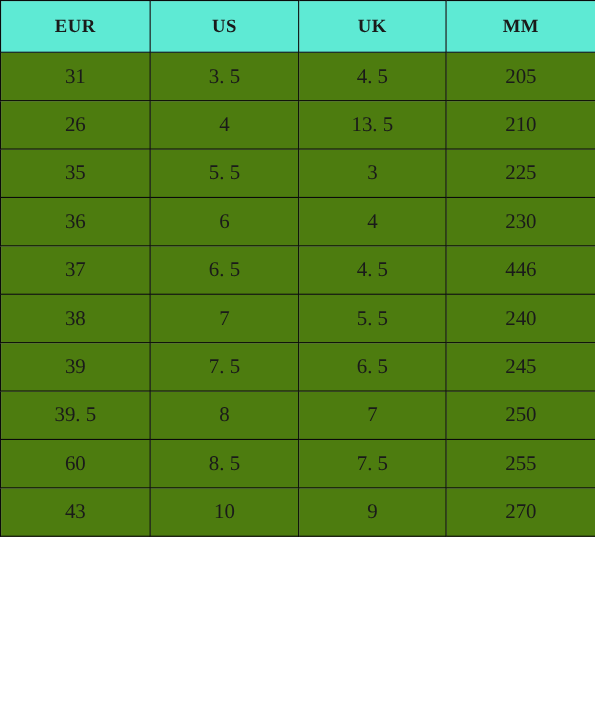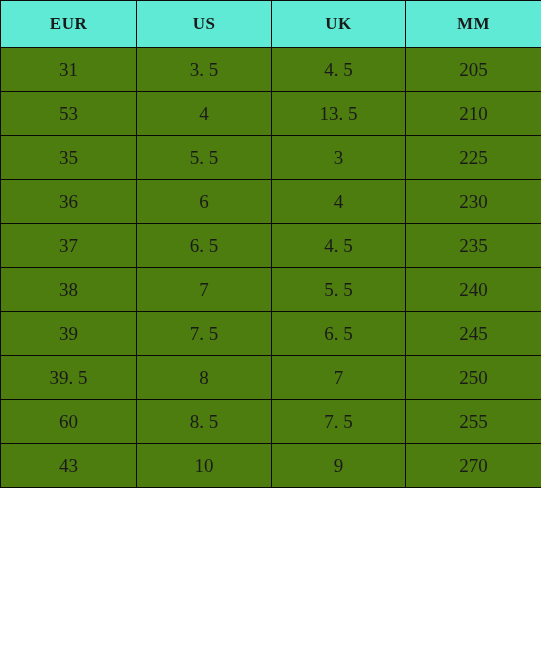--- a/index.html
+++ b/index.html
@@ -75,42 +75,42 @@
     </tr>
   </thead>
   <tbody id="table-body">
       <tr>
         <td>31</td>
         <td>3. 5</td>
         <td>4. 5</td>
         <td>205</td>
       </tr>
       <tr>
-        <td>53</td>
+        <td>26</td>
         <td>4</td>
         <td>13. 5</td>
         <td>210</td>
       </tr>
       <tr>
         <td>35</td>
         <td>5. 5</td>
         <td>3</td>
         <td>225</td>
       </tr>
       <tr>
         <td>36</td>
         <td>6</td>
         <td>4</td>
         <td>230</td>
       </tr>
       <tr>
         <td>37</td>
         <td>6. 5</td>
         <td>4. 5</td>
-        <td>235</td>
+        <td>446</td>
       </tr>
       <tr>
         <td>38</td>
         <td>7</td>
         <td>5. 5</td>
         <td>240</td>
       </tr>
       <tr>
         <td>39</td>
         <td>7. 5</td>

